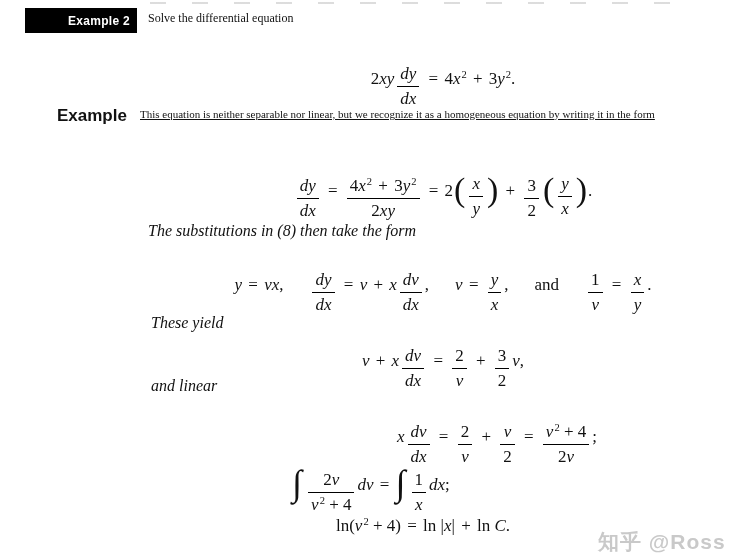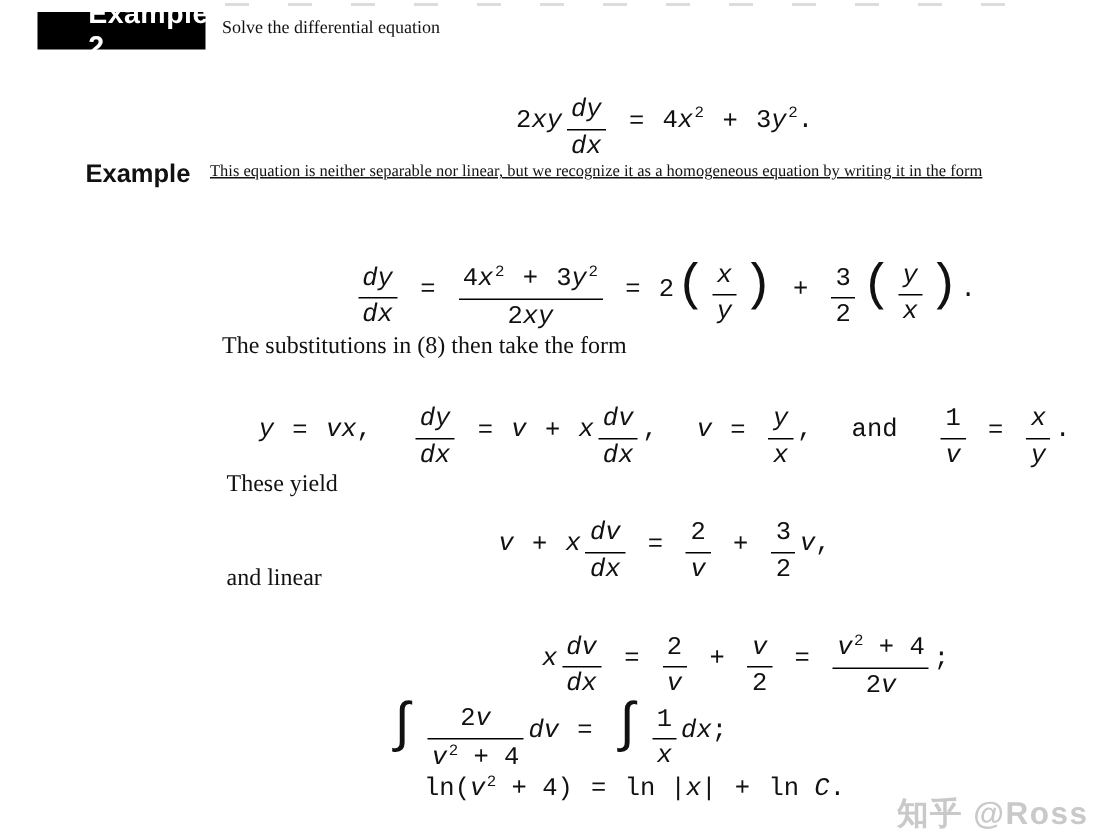--- a/index.html
+++ b/index.html
@@ -4,32 +4,32 @@
 <style>
   html,body{margin:0;padding:0;background:#ffffff;}
   .page{position:relative;width:741px;height:554px;background:#ffffff;overflow:hidden;
         font-family:"Liberation Serif",serif;color:#111;}
   .scan-dashes{position:absolute;top:2px;left:150px;width:545px;height:2px;
         background:repeating-linear-gradient(90deg,#d4d4d4 0 16px,transparent 16px 42px);
         opacity:.8;}
   .example-box{position:absolute;left:25px;top:8px;width:112px;height:25px;background:#000;
         display:flex;align-items:center;justify-content:center;}
   .example-box span{color:#fff;font-family:"Liberation Sans",sans-serif;font-weight:bold;
-        font-size:19px;letter-spacing:.3px;margin-left:36px;}
+        font-size:12px;letter-spacing:.3px;margin-left:36px;}
   .prompt{position:absolute;left:148px;top:11px;font-size:12px;}
   .solution-label{position:absolute;left:57px;top:106px;font-family:"Liberation Sans",sans-serif;
         font-weight:bold;font-size:17px;}
   .paragraph{position:absolute;left:140px;top:104px;width:592px;font-size:11px;line-height:21px;text-decoration:underline;}
-  .narr{position:absolute;left:151px;font-size:16px;}
+  .narr{position:absolute;left:151px;font-size:16px;font-style:italic;}
   .narr-subs{left:148px;top:222px;}
   .narr-yield{top:314px;}
   .narr-hence{top:377px;}
   
   .eq{position:absolute;left:148px;width:590px;text-align:center;font-size:17px;
-      line-height:1;white-space:nowrap;font-family:Liberation Mono, monospace;}
+      line-height:1;white-space:nowrap;}
   .eq-main{top:50px;}
   .eq-form{top:162px;}
   .eq-subs{top:256px;}
   .eq-yield{top:332px;}
   .eq-hence{top:408px;left:202px;}
   .eq-int{top:456px;left:76px;}
   .eq-result{top:517px;left:128px;font-size:17px;}
   
   .mi{font-style:italic;}
   .mn,.rm{font-style:normal;}

